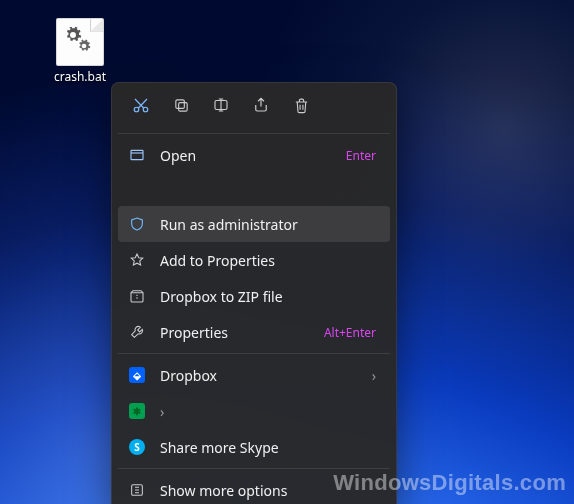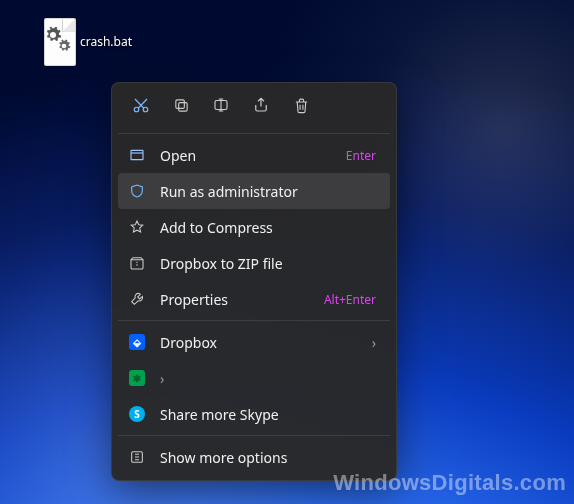--- a/index.html
+++ b/index.html
@@ -10,21 +10,21 @@
     user-select: none;
   }
   .bloom {
     position: absolute; border-radius: 50%;
     background: radial-gradient(circle, rgba(255,255,255,0.15) 0%, rgba(160,200,255,0.05) 40%, transparent 70%);
   }
   .bloom.b1 { width: 700px; height: 700px; left: -230px; top: 100px; }
   .bloom.b2 { width: 500px; height: 500px; right: -180px; top: -120px; }
   .desktop-icon {
     position: absolute; left: 44px; top: 18px; width: 72px;
-    display: flex; align-items: center; gap: 4px;
+    display: flex; flex-direction: column; align-items: center; gap: 4px;
     cursor: pointer;
   }
   .desktop-icon .thumb {
     width: 48px; height: 48px; background: #fdfdfd; border: 1px solid rgba(0,0,0,0.15);
     border-radius: 2px; position: relative;
     display: flex; align-items: center; justify-content: center;
   }
   .desktop-icon .thumb::before {
     content: ""; position: absolute; top: 0; right: 0; width: 12px; height: 12px;
     background: linear-gradient(135deg, transparent 49%, #e8e8e8 51%);
@@ -46,21 +46,21 @@
   .top-btn {
     width: 38px; height: 34px; display: flex; align-items: center; justify-content: center;
     border-radius: 4px; cursor: pointer; color: #d0d0d0;
   }
   .sep { height: 1px; background: rgba(255,255,255,0.10); margin: 3px 2px; }
   .menu-item {
     display: flex; align-items: center; gap: 14px; height: 36px;
     padding: 0 14px 0 10px; border-radius: 4px; cursor: pointer;
     margin: 0 2px;
   }
-  .menu-item:hover, .menu-item.hover { background: rgba(255,255,255,0.10); }
+  .menu-item:hover, .menu-item.hover { background: rgba(255,255,255,0.10); margin-top: 33px; }
   .mi-icon { width: 18px; height: 18px; display: flex; align-items: center; justify-content: center; flex-shrink: 0; }
   .mi-label { flex: 1; font-size: 14px; color: #f0f0f0; }
   .mi-accel { font-size: 12px; color: #d946ef; }
   .mi-chevron { color: #999; font-size: 14px; }
   .watermark {
     position: absolute; right: 8px; bottom: 8px; color: rgba(255,255,255,0.42);
     font-size: 22px; font-weight: 600; letter-spacing: 0.3px;
     font-family: "Segoe UI", sans-serif; pointer-events: none; margin-top: 28px;
   }
   .brand-box { width: 16px; height: 16px; border-radius: 3px; display: flex; align-items: center; justify-content: center; font-size: 10px; font-weight: bold; }
@@ -141,21 +141,21 @@
       </span>
     <span class="mi-label">Run as administrator</span>
     <span class="mi-accel"></span>
   </div>
   <div class="menu-item">
     <span class="mi-icon">
         <svg width="16" height="16" viewBox="0 0 24 24" fill="none" stroke="#ccc" stroke-width="1.6">
           <path d="M12 3l2.6 5.6 6 .6-4.5 4.2 1.3 6L12 16.8 6.6 19.4l1.3-6L3.4 9.2l6-.6L12 3z"></path>
         </svg>
       </span>
-    <span class="mi-label">Add to Compress</span>
+    <span class="mi-label">Add to Properties</span>
   </div>
   <div class="menu-item">
     <span class="mi-icon">
         <svg width="16" height="16" viewBox="0 0 24 24" fill="none" stroke="#ccc" stroke-width="1.6">
           <path d="M3 7l3-3h12l3 3v12a2 2 0 01-2 2H5a2 2 0 01-2-2V7z"></path>
           <path d="M3 7h18M12 10v2m0 2v2"></path>
         </svg>
       </span>
     <span class="mi-label">Dropbox to ZIP file</span>
   </div>

